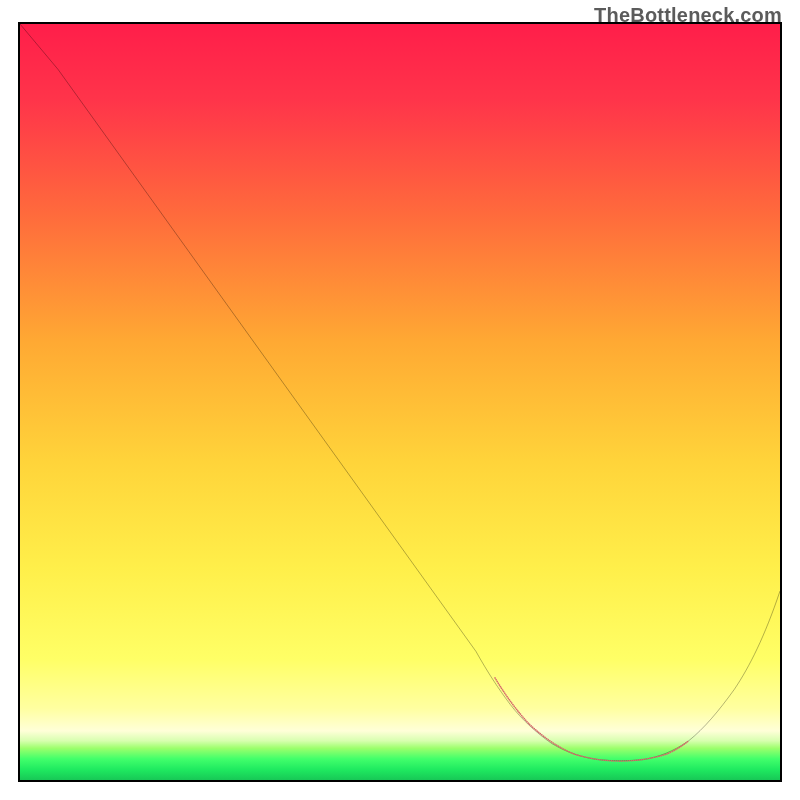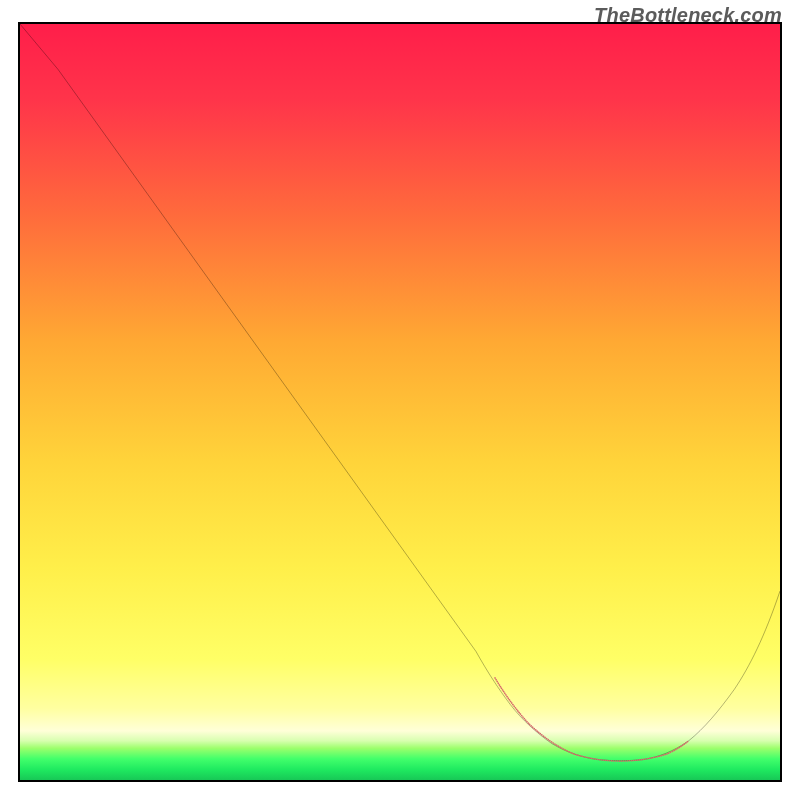--- a/index.html
+++ b/index.html
@@ -8,21 +8,20 @@
     width: 800px;
     height: 800px;
     overflow: hidden;
     background: #ffffff;
     font-family: Arial, Helvetica, sans-serif;
   }
   .stage {
     position: relative;
     width: 792px;
     height: 800px;
-    font-style: italic;
   }
   .watermark {
     position: absolute;
     top: 4px;
     right: 10px;
     font-size: 20px;
     font-weight: 600;
     color: #5b5b5b;
     letter-spacing: 0.2px;
     z-index: 20;

